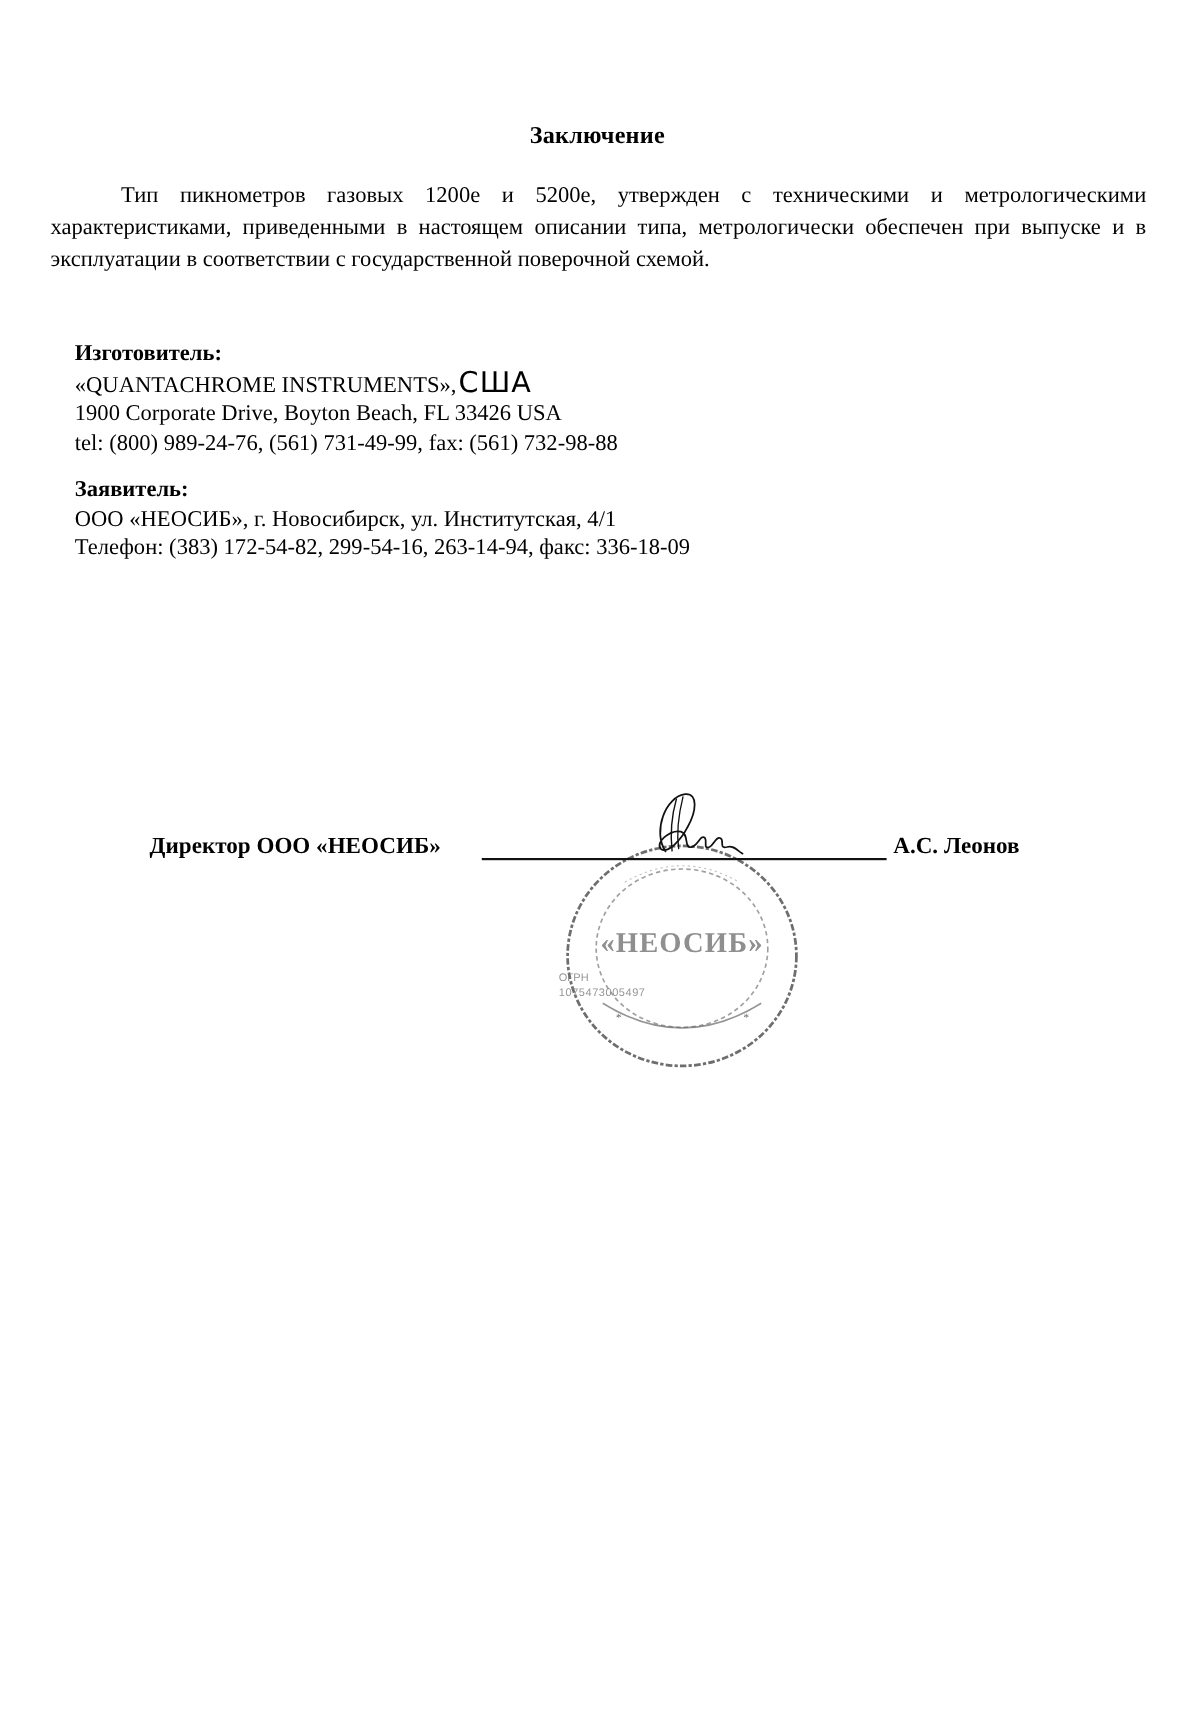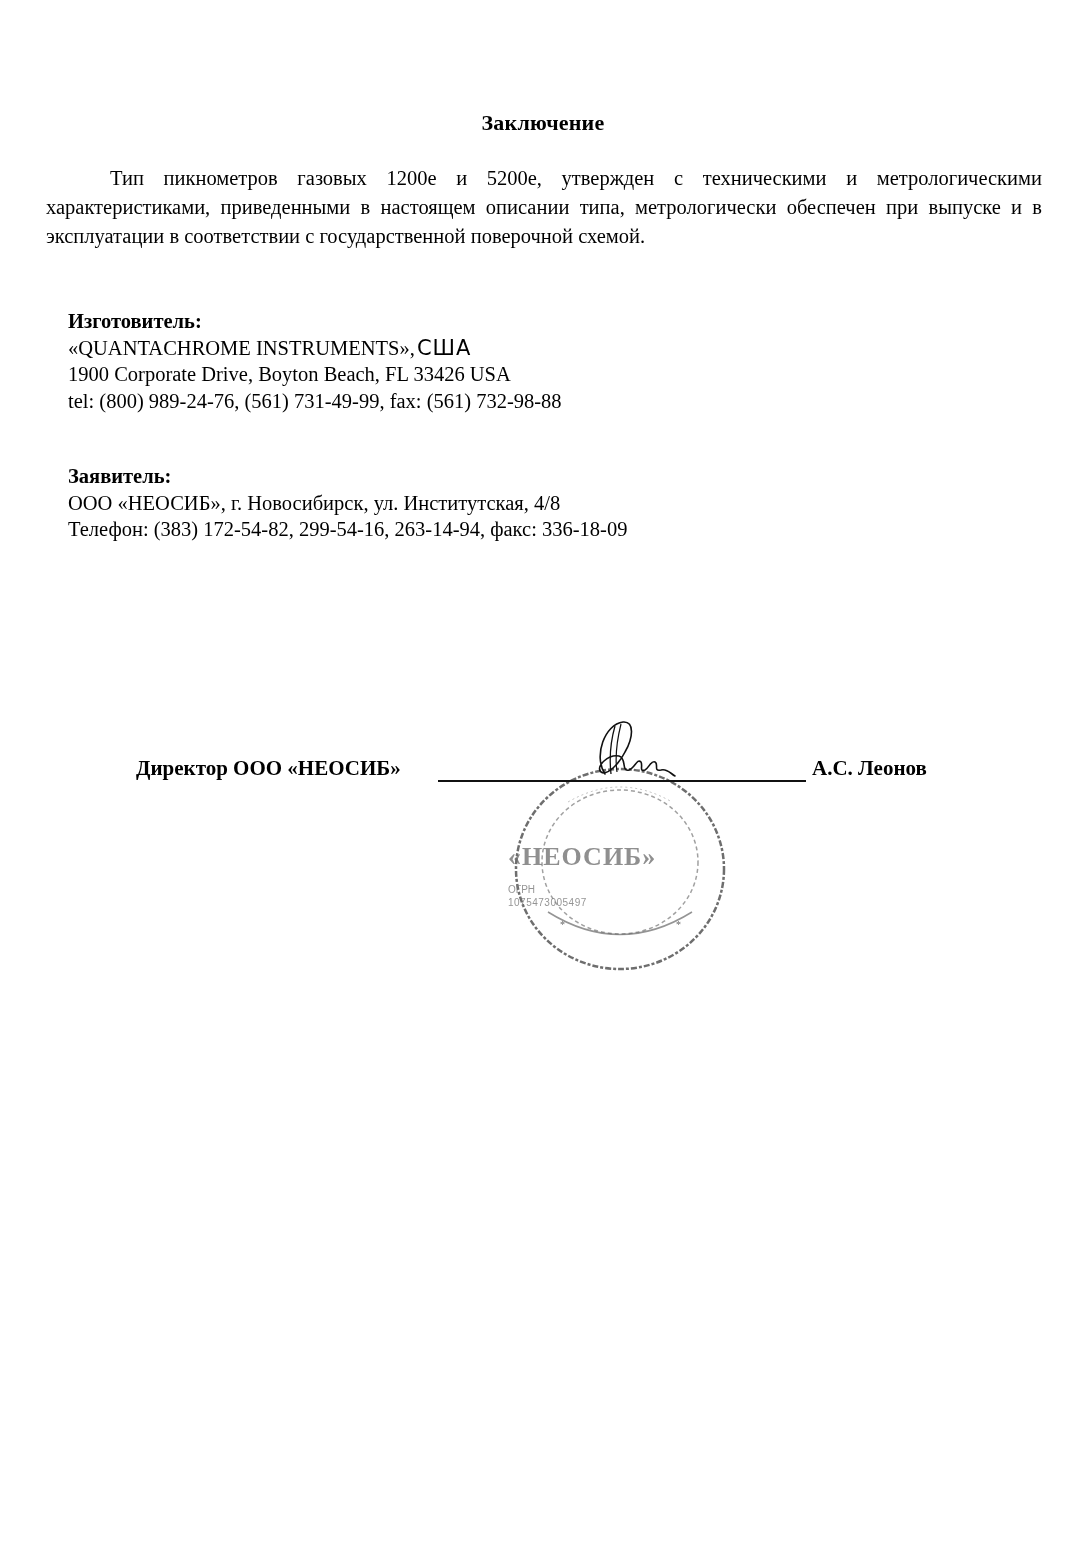--- a/index.html
+++ b/index.html
@@ -49,26 +49,26 @@
       line-height: 26.5px;
     }
     .section .heading {
       font-weight: bold;
     }
     .section .line {
       white-space: nowrap;
     }
     .hand {
       font-family: "DejaVu Sans", sans-serif;
-      font-size: 21px;
+      font-size: 26px;
       letter-spacing: 1px;
       margin-left: 2px;
     }
     .manufacturer { top: 308px; }
-    .applicant { top: 463px; }
+    .applicant { top: 432px; }
 
     .signature-row {
       position: absolute;
       top: 756px;
       left: 136px;
       width: 820px;
       height: 30px;
       font-size: 21px;
       font-weight: bold;
     }
@@ -104,20 +104,21 @@
       left: 508px;
       top: 762px;
       width: 224px;
       height: 214px;
     }
     .stamp-text-main {
       position: absolute;
       left: 0;
       width: 224px;
       top: 80px;
+      text-align: center;
       font-family: "Liberation Serif", serif;
       font-weight: bold;
       font-size: 26px;
       color: #6a6a6a;
       letter-spacing: 1px;
       opacity: 0.75;
     }
     .stamp-text-sub {
       position: absolute;
       left: 0;
@@ -143,21 +144,21 @@
     <div class="line heading">Изготовитель:</div>
     <div class="line">
       <span>«QUANTACHROME INSTRUMENTS»,</span><span class="hand">США</span>
     </div>
     <div class="line">1900 Corporate Drive, Boyton Beach, FL 33426 USA</div>
     <div class="line">tel:  (800) 989-24-76, (561) 731-49-99, fax: (561) 732-98-88</div>
   </div>
 
   <div class="section applicant">
     <div class="line heading">Заявитель:</div>
-    <div class="line">ООО «НЕОСИБ», г. Новосибирск, ул. Институтская, 4/8</div>
+    <div class="line">ООО «НЕОСИБ», г. Новосибирск, ул. Институтская, 4/1</div>
     <div class="line">Телефон: (383) 172-54-82, 299-54-16, 263-14-94, факс: 336-18-09</div>
   </div>
 
   <div class="stamp">
     <svg width="224" height="214" viewBox="0 0 224 214">
       <ellipse cx="112" cy="107" rx="104" ry="100" fill="none" stroke="#555" stroke-width="2.5" stroke-dasharray="6 2 3 2" opacity="0.85"></ellipse>
       <ellipse cx="112" cy="100" rx="78" ry="72" fill="none" stroke="#777" stroke-width="1.5" stroke-dasharray="4 3" opacity="0.7"></ellipse>
       <path d="M 40 150 Q 112 195 184 150" fill="none" stroke="#666" stroke-width="1.5" opacity="0.7"></path>
       <text x="52" y="166" font-size="10" fill="#666">*</text>
       <text x="168" y="166" font-size="10" fill="#666">*</text>

